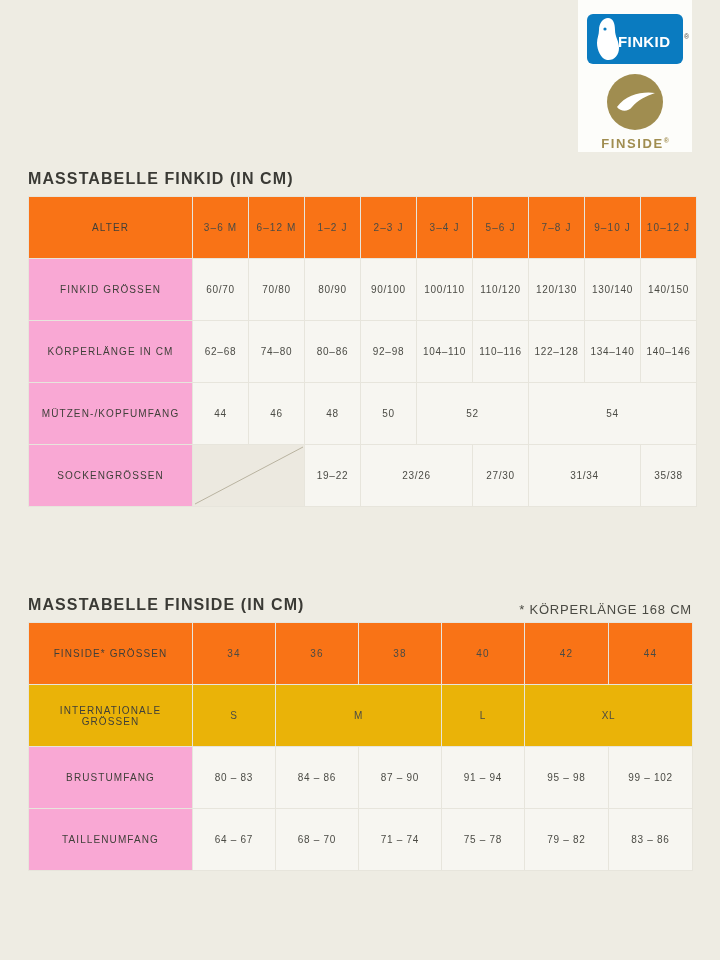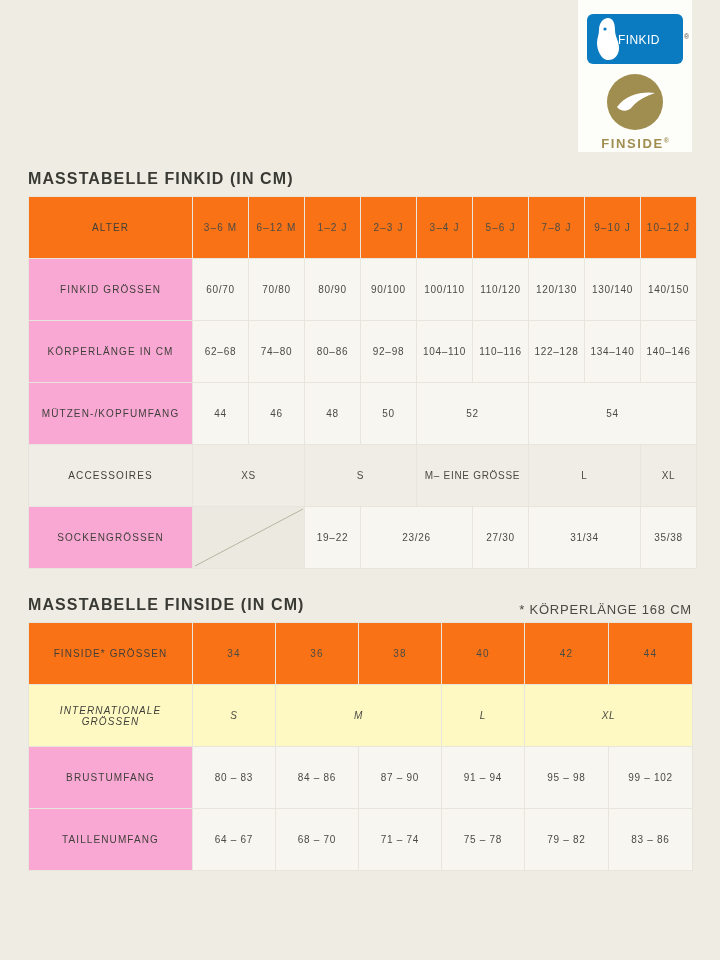--- a/index.html
+++ b/index.html
@@ -43,22 +43,22 @@
   }
   .logo-finkid .dog {
     position: absolute;
     left: 8px; top: 3px;
     width: 26px; height: 44px;
   }
   .logo-finkid .word {
     position: absolute;
     left: 31px; top: 19px;
     color: #ffffff;
-    font-size: 12px;
-    font-weight: normal;
+    font-size: 15px;
+    font-weight: bold;
     letter-spacing: 0.4px;
   }
   .logo-finkid .reg {
     position: absolute;
     left: 97px; top: 19px;
     color: #4a4a45;
     font-size: 7px;
   }
 
   .logo-finside {
@@ -136,22 +136,21 @@
     background: #f9a8d4;
     font-size: 10px;
     letter-spacing: 1.1px;
     color: #3f3f39;
   }
   td.dark {
     background: #f97316;
     letter-spacing: 1.1px;
   }
   td.mid {
-    background: #fef9c3;
-    font-style: italic;
+    background: #eab308;
   }
   td.light-alt {
     background: #efede6;
   }
   td.blank {
     background: #ece9e0;
     padding: 0;
     position: relative;
   }
   td.blank svg { display: block; }
@@ -247,28 +246,20 @@
       <td>140–146</td>
     </tr>
     <tr>
       <td class="rowhead">MÜTZEN-/KOPFUMFANG</td>
       <td>44</td>
       <td>46</td>
       <td>48</td>
       <td>50</td>
       <td colspan="2">52</td>
       <td colspan="3">54</td>
-    </tr>
-    <tr>
-      <td class="rowhead light-alt">ACCESSOIRES</td>
-      <td class="light-alt" colspan="2">XS</td>
-      <td class="light-alt" colspan="2">S</td>
-      <td class="light-alt" colspan="2">M– EINE GRÖSSE</td>
-      <td class="light-alt" colspan="2">L</td>
-      <td class="light-alt">XL</td>
     </tr>
     <tr>
       <td class="rowhead">SOCKENGRÖSSEN</td>
       <td class="blank" colspan="2">
         <svg width="112" height="61" viewBox="0 0 112 61">
           <line x1="2" y1="59" x2="110" y2="2" stroke="#b9b3a0" stroke-width="1"></line>
         </svg>
       </td>
       <td>19–22</td>
       <td colspan="2">23/26</td>

